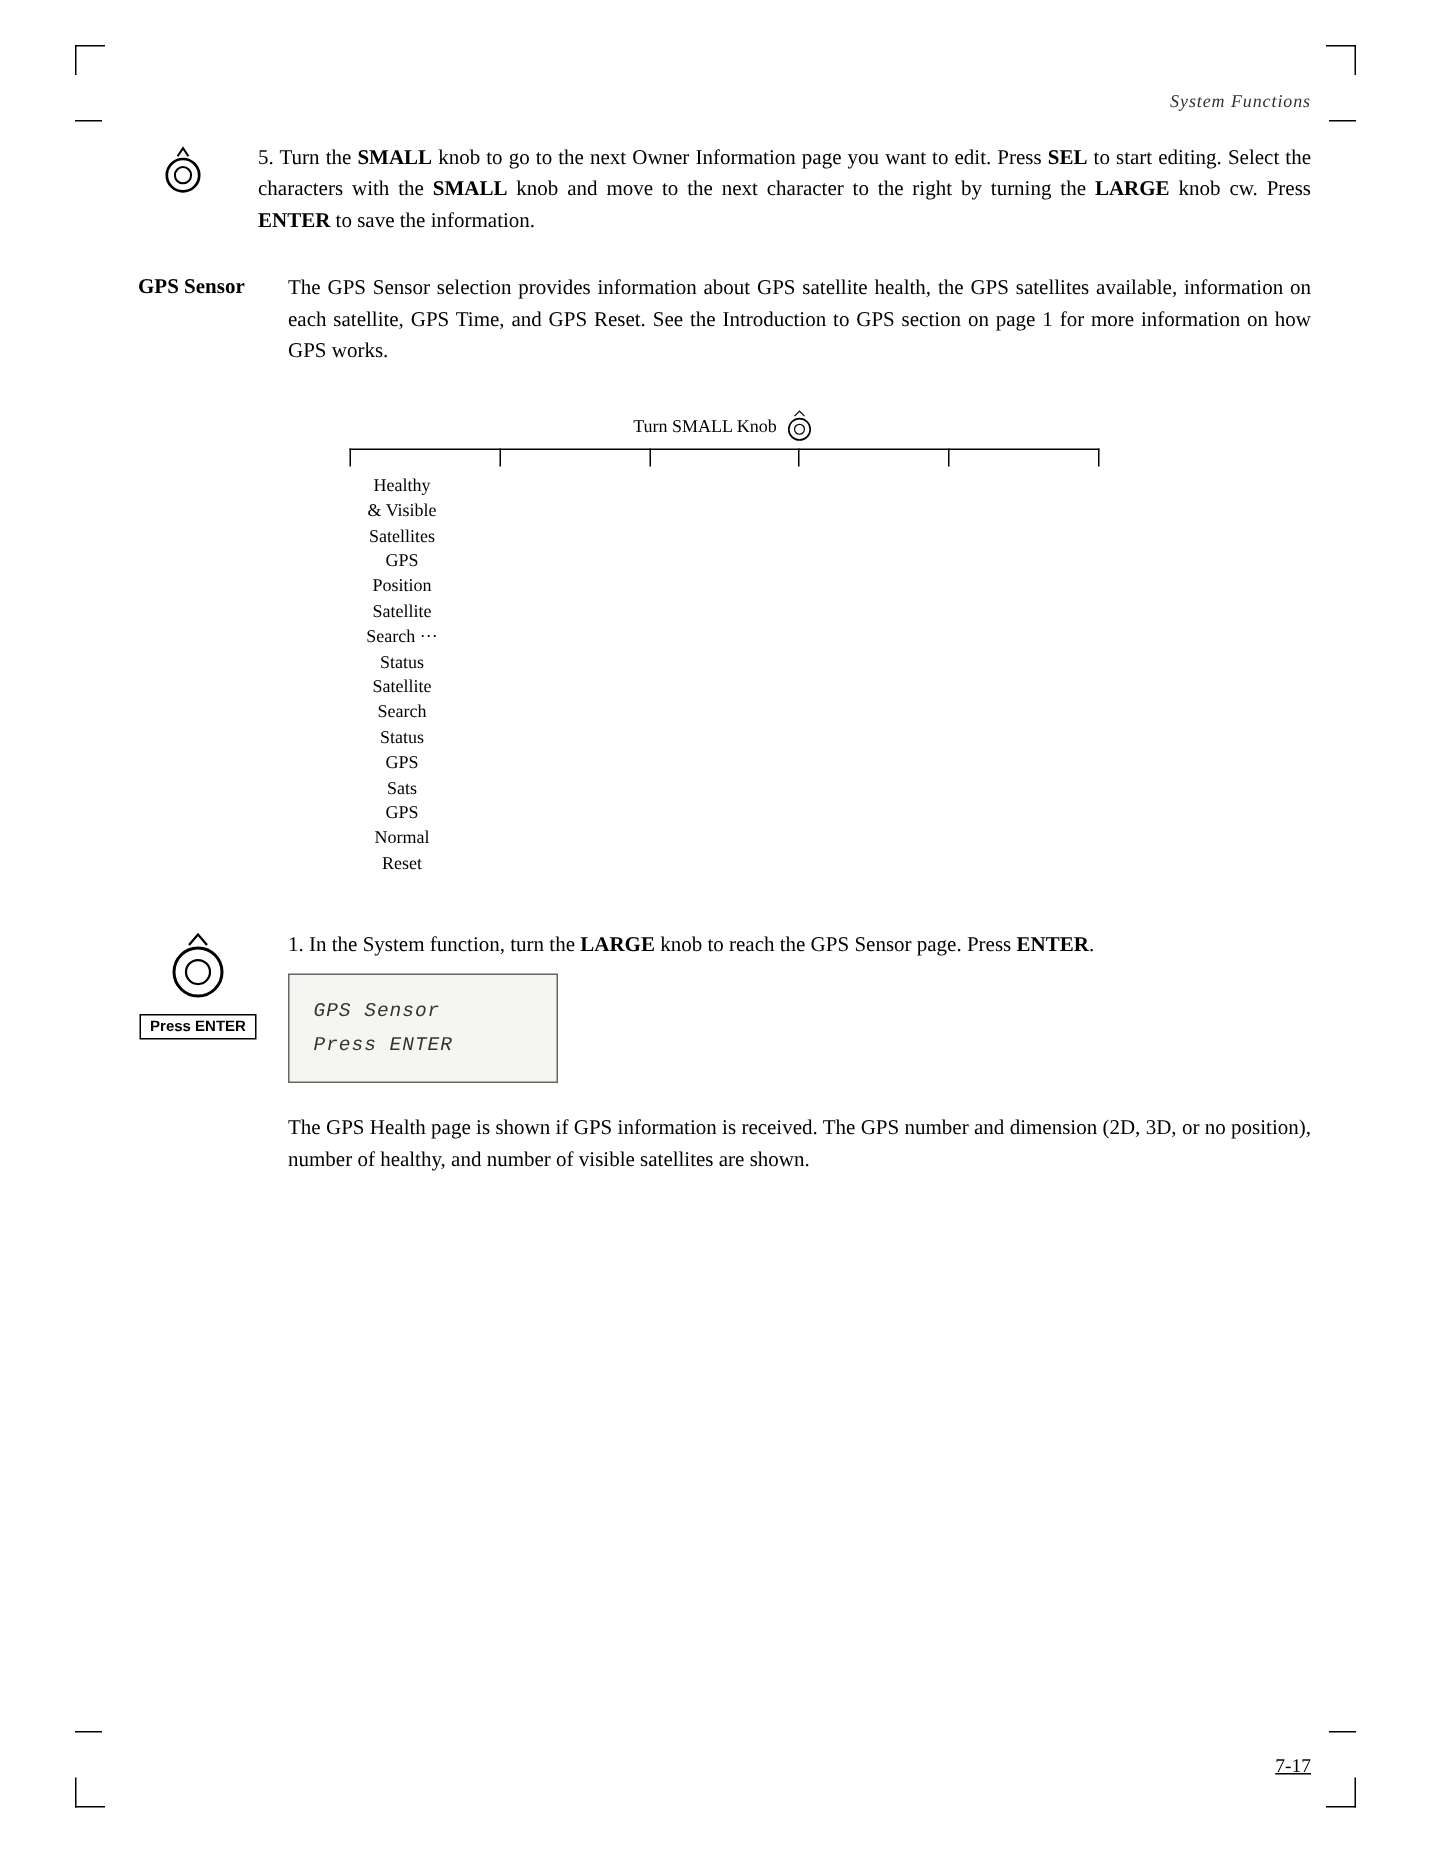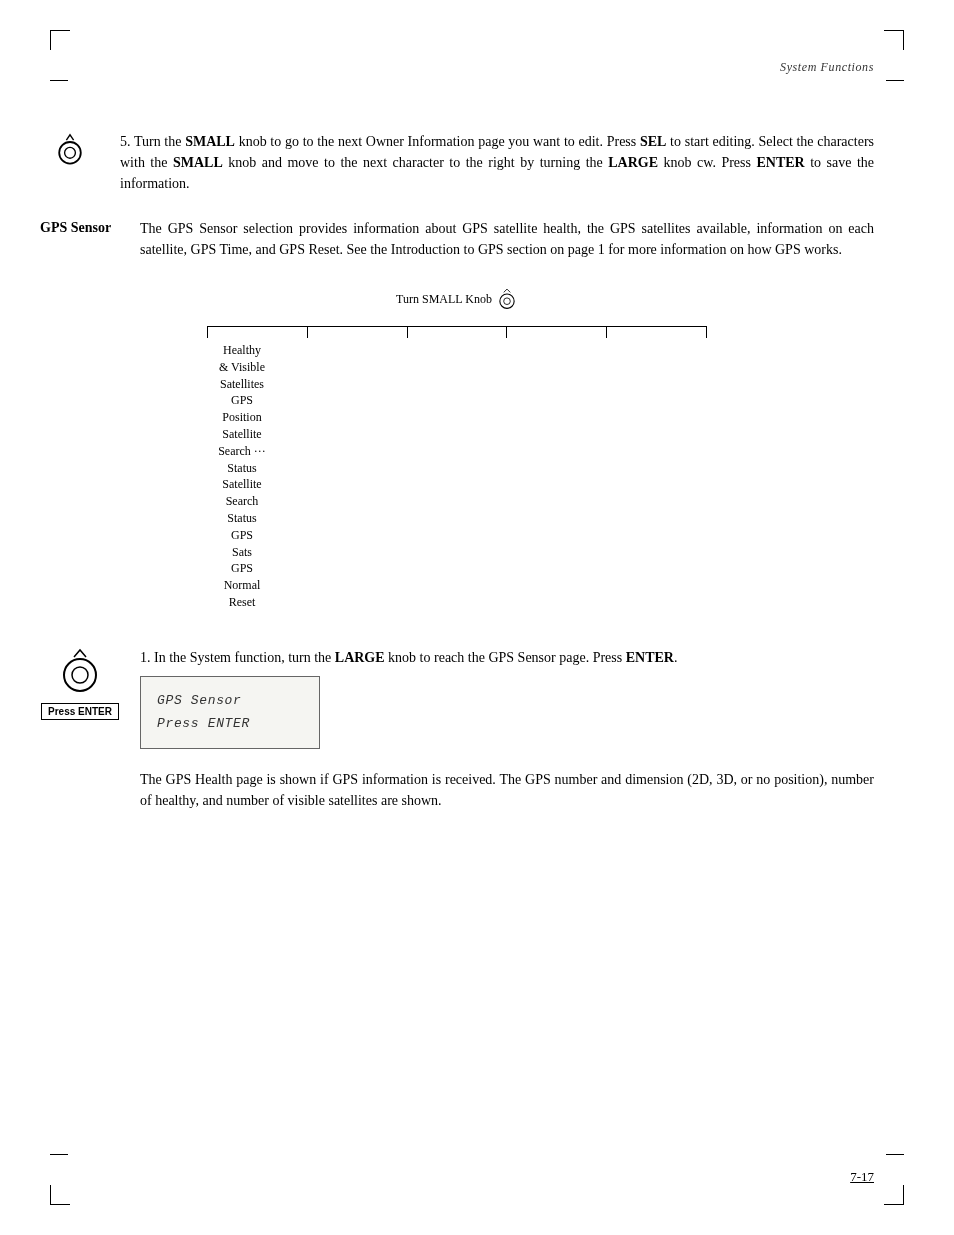--- a/index.html
+++ b/index.html
@@ -10,21 +10,21 @@
       font-size: 14px;
       color: #000;
       width: 954px;
       min-height: 1235px;
       position: relative;
     }
 
     .page {
       width: 954px;
       min-height: 1235px;
-      padding: 60px 80px 60px 40px;
+      padding: 60px 80px 60px 92px;
       position: relative;
     }
 
     
     .corner-mark {
       position: absolute;
       border-color: #000;
       border-style: solid;
       width: 20px;
       height: 20px;
@@ -60,21 +60,20 @@
       flex-direction: column;
       gap: 0;
     }
 
     
     .step-row {
       display: flex;
       align-items: flex-start;
       gap: 20px;
       margin-bottom: 24px;
-      margin-top: 36px;
     }
 
     .icon-area {
       width: 60px;
       flex-shrink: 0;
       display: flex;
       align-items: flex-start;
       justify-content: center;
       padding-top: 2px;
     }
@@ -112,21 +111,21 @@
 
     
     .diagram-section {
       margin-bottom: 24px;
       position: relative;
     }
 
     .turn-small-knob-label {
       text-align: center;
       font-size: 12px;
-      margin-bottom: 16px;
+      margin-bottom: 4px;
       display: flex;
       align-items: center;
       justify-content: center;
       gap: 4px;
     }
 
     .tick-marks-row {
       display: flex;
       justify-content: space-between;
       width: 500px;

